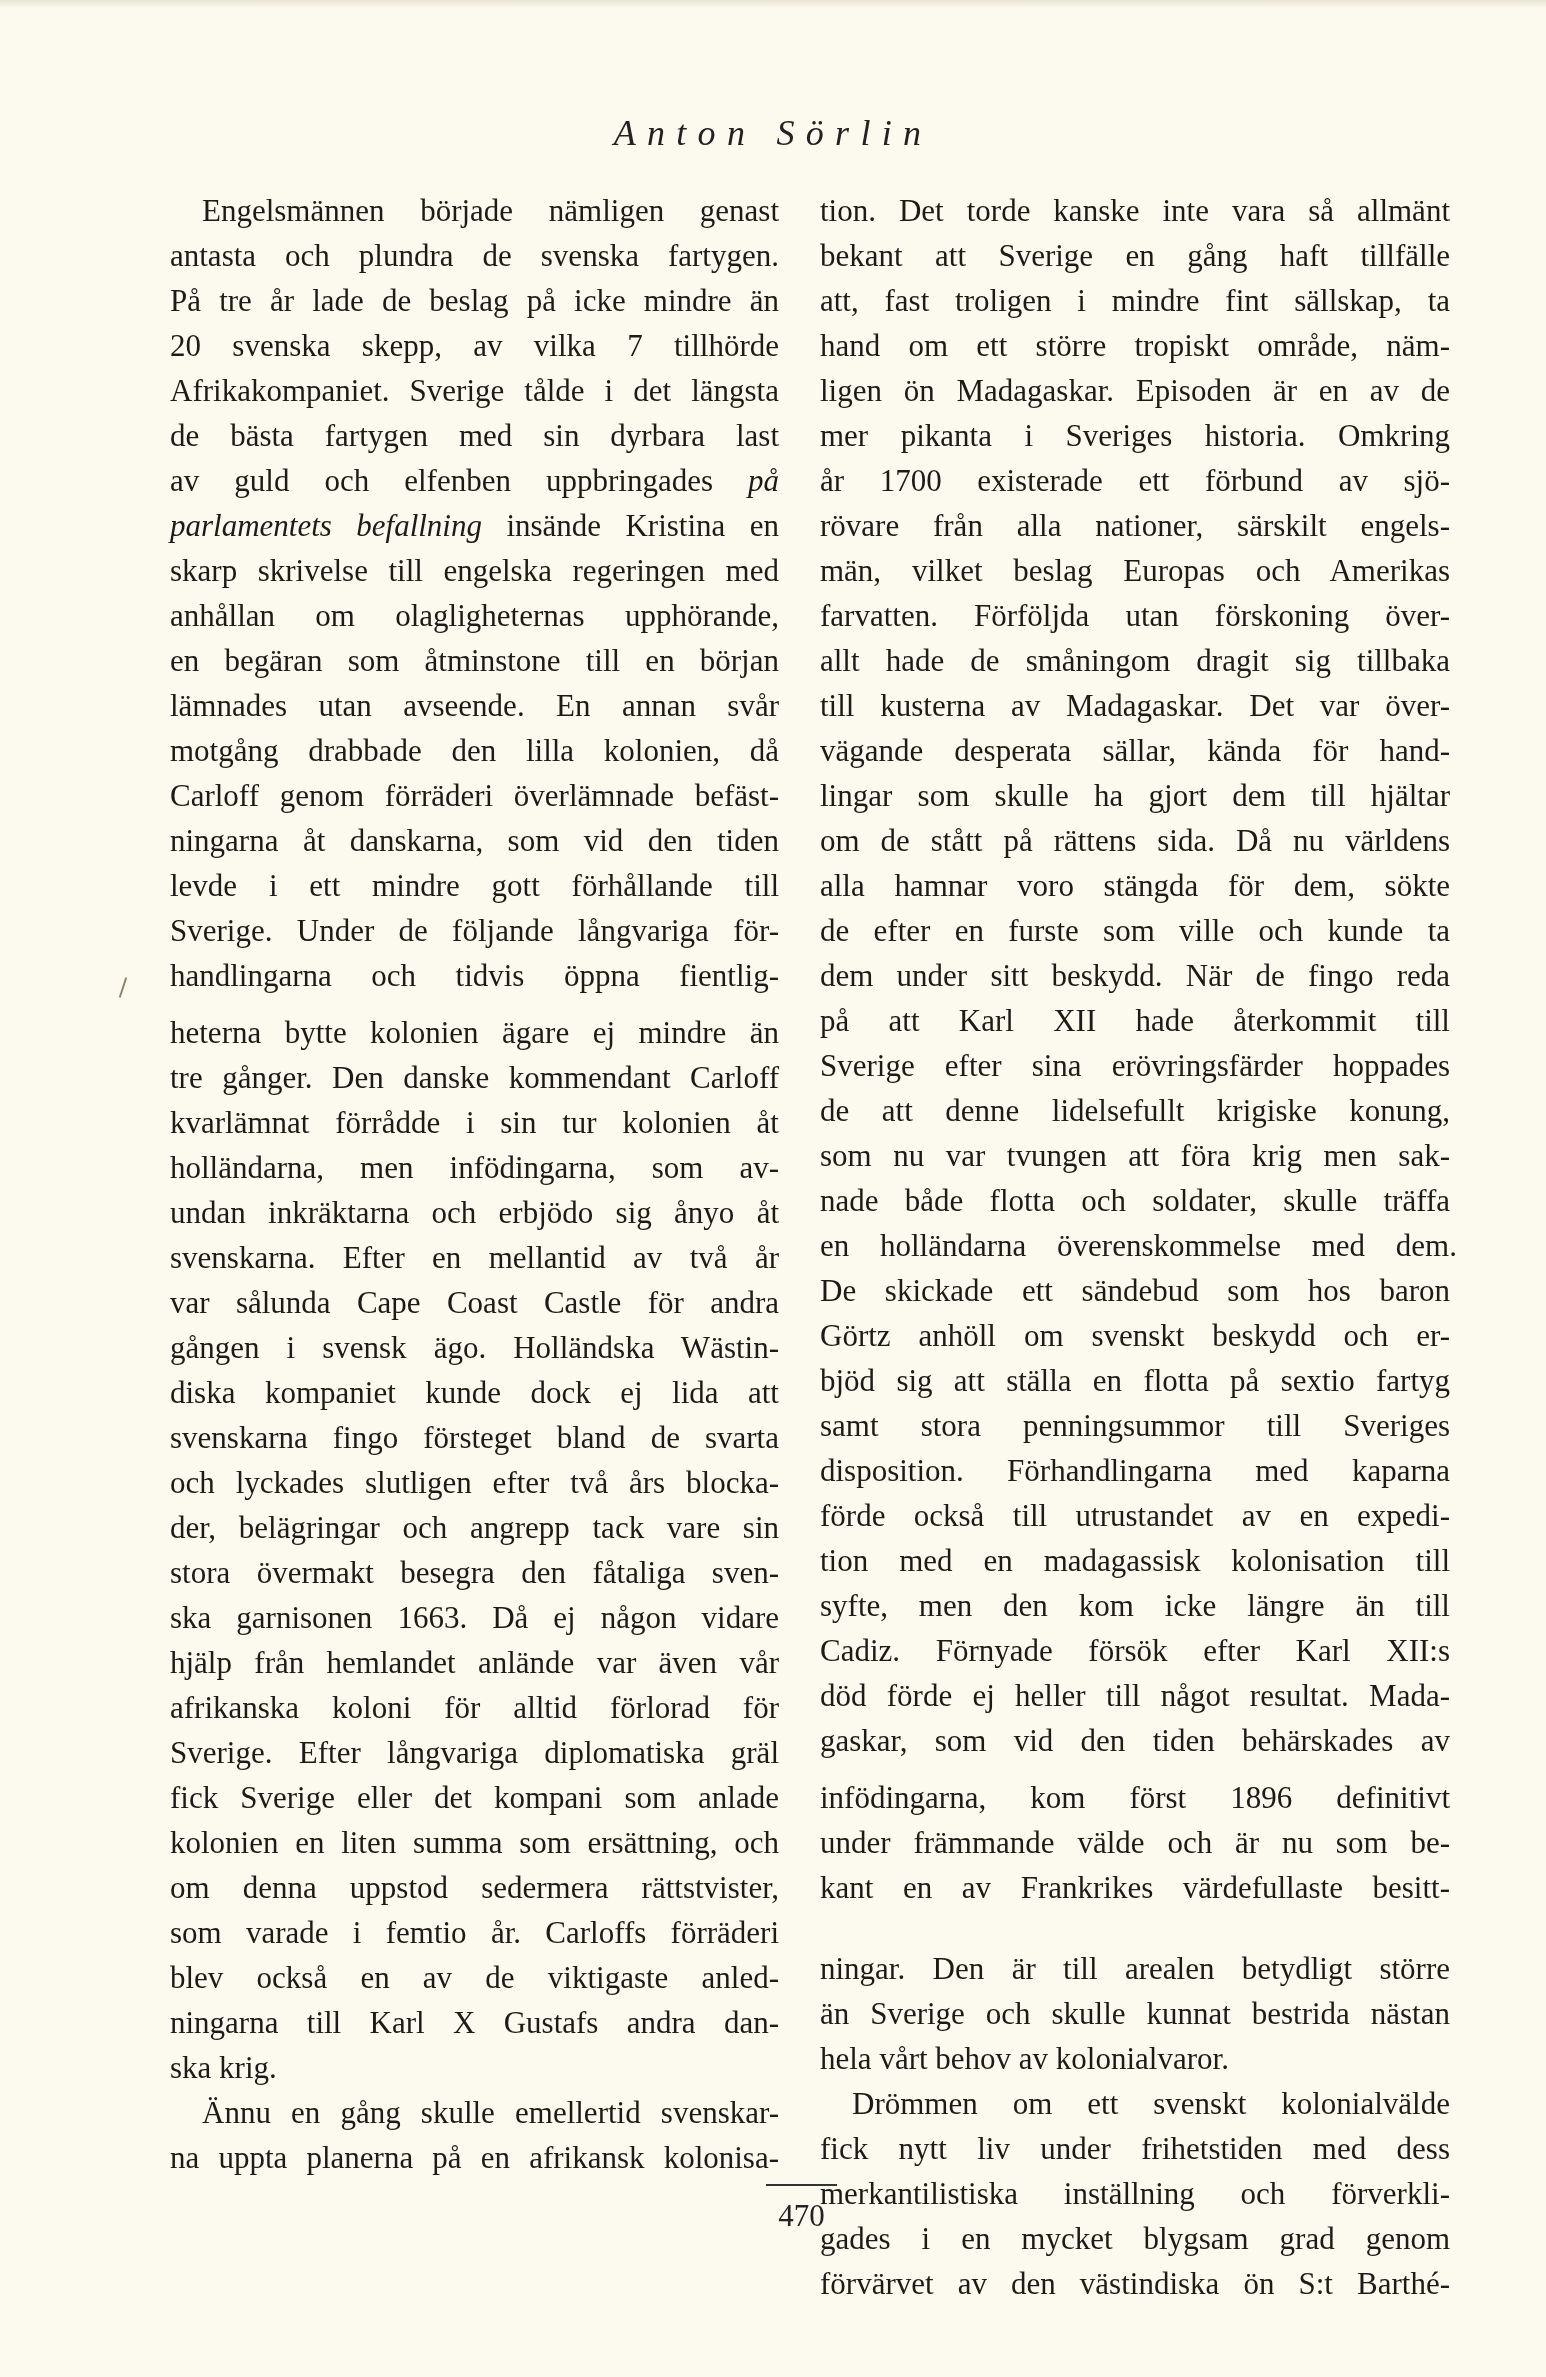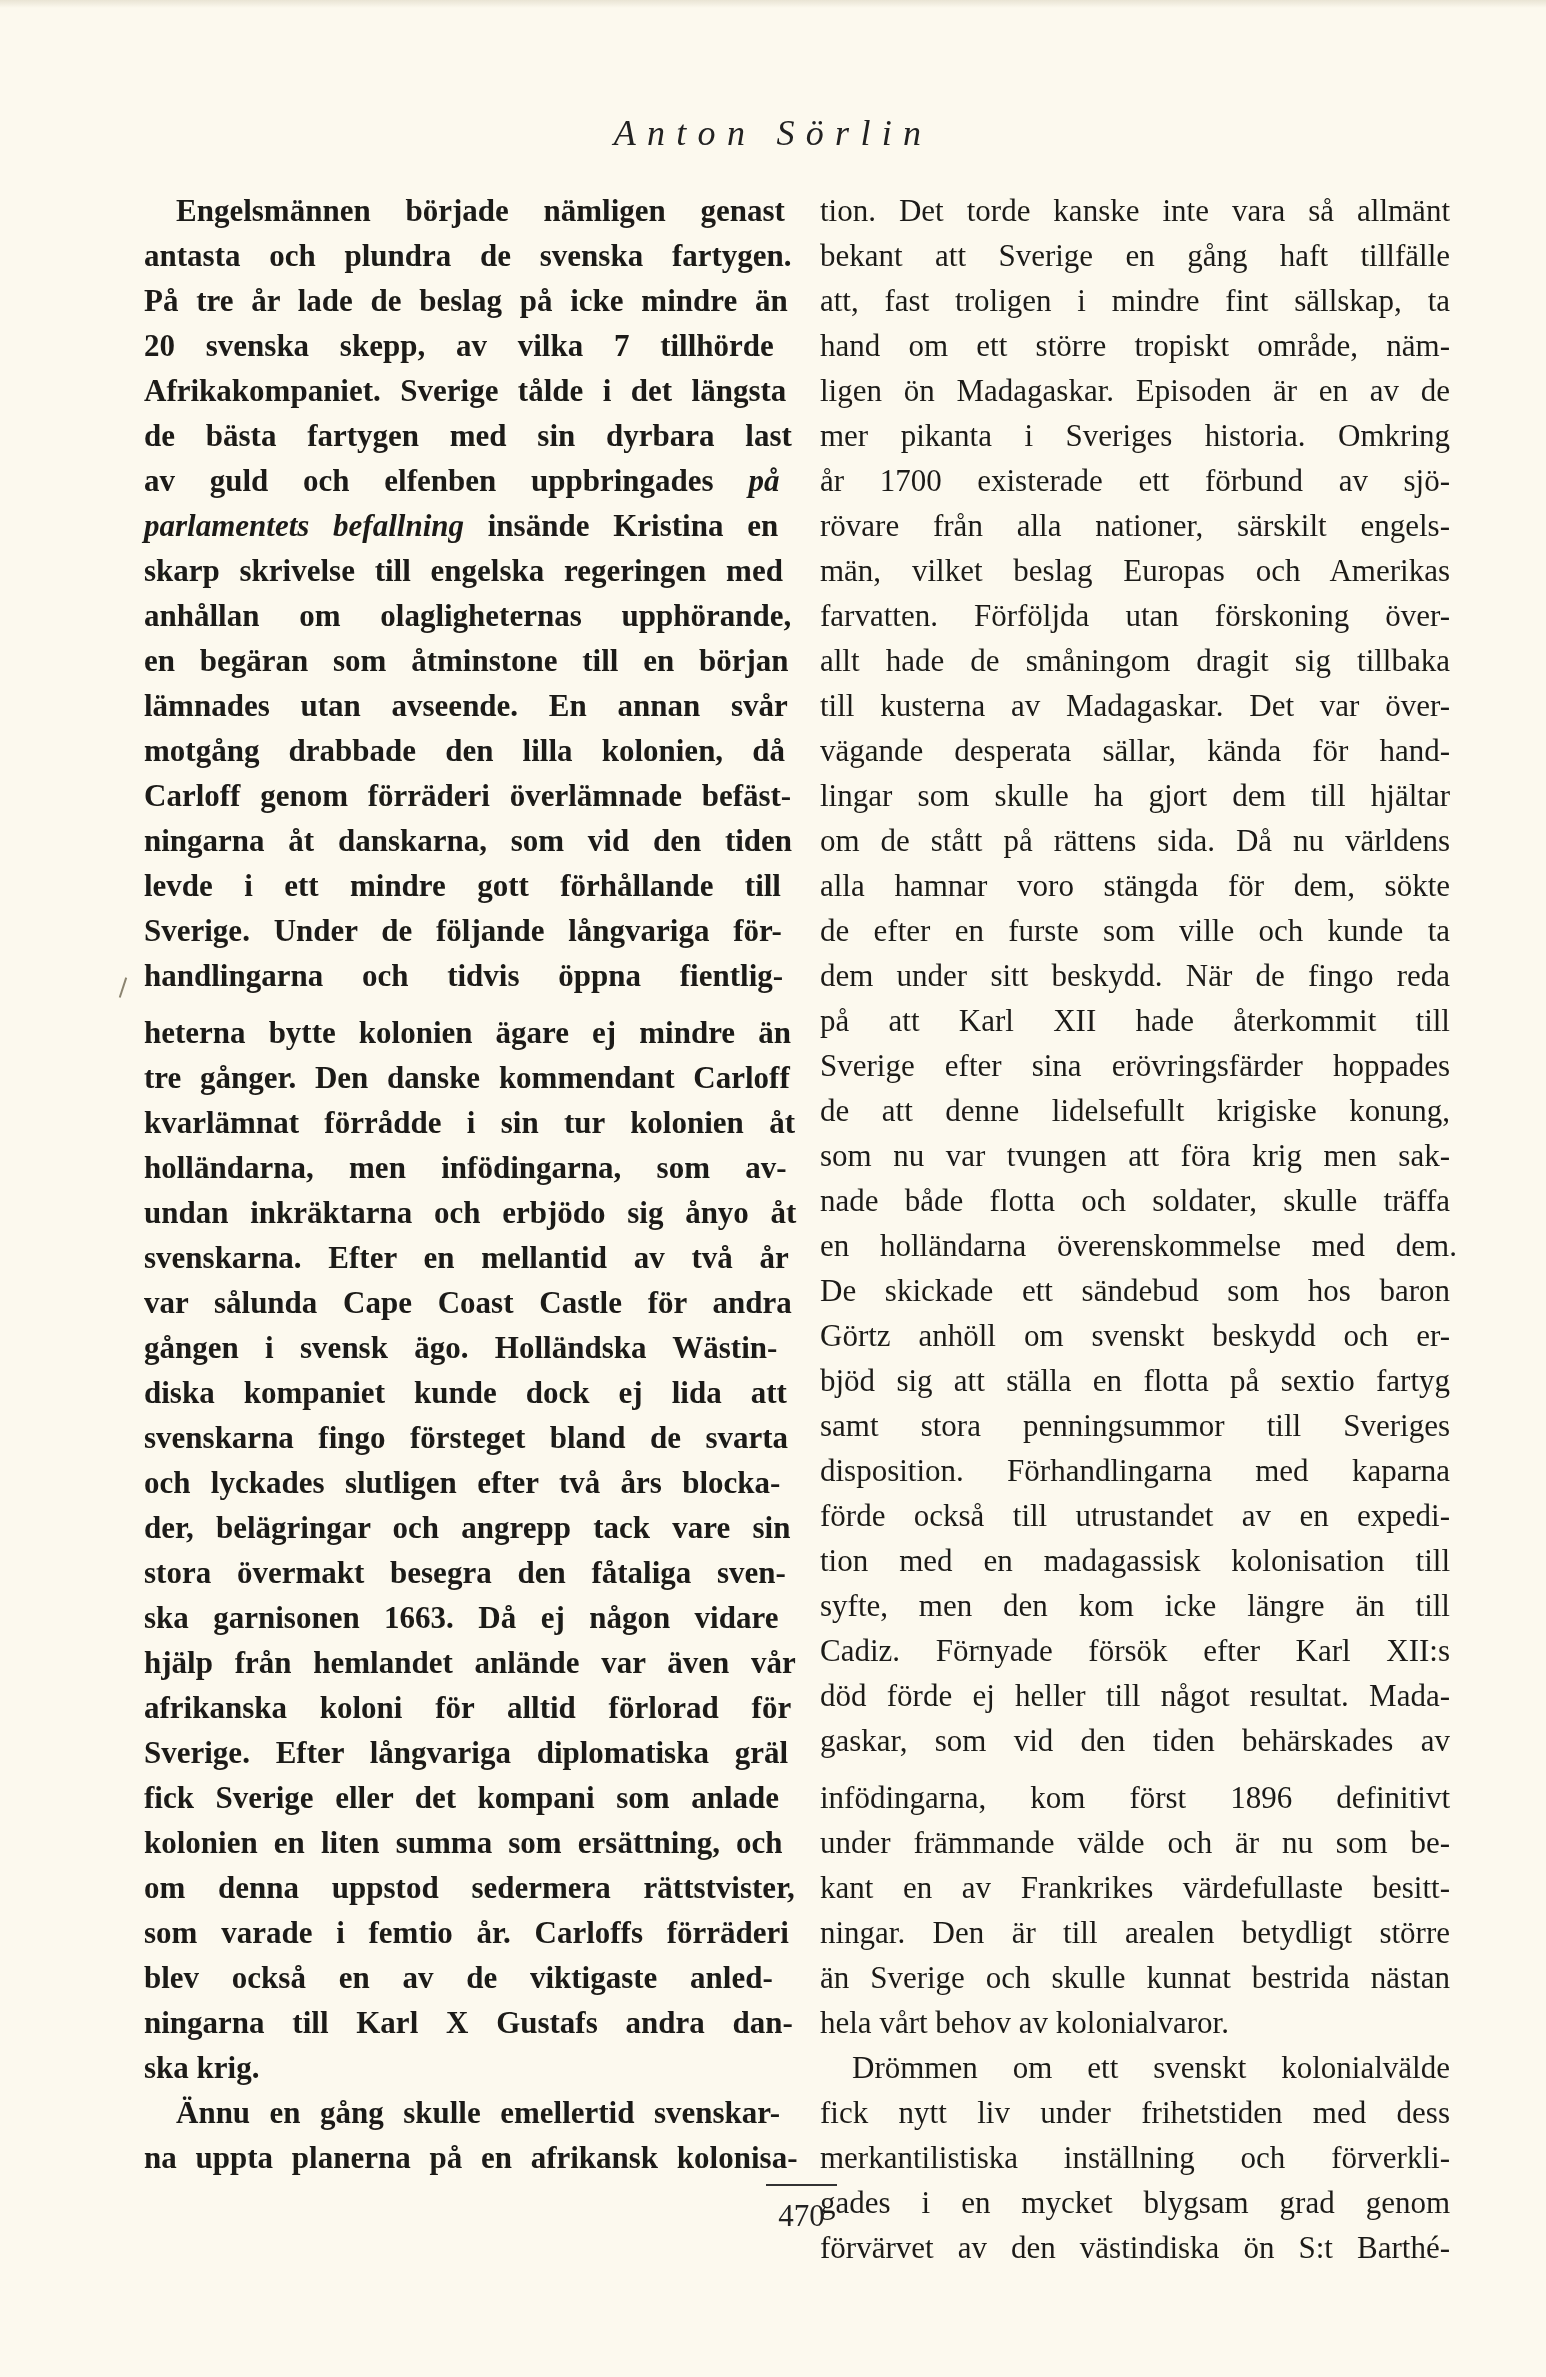--- a/index.html
+++ b/index.html
@@ -28,21 +28,21 @@
       color: #222;
     }
     .column {
       position: absolute;
       top: 188px;
       width: 609px;
       font-size: 31px;
       line-height: 45px;
       text-align: justify;
     }
-    .col-left { left: 144px; font-weight: bold; }
+    .col-left { left: 170px; }
     .col-right { left: 820px; width: 630px; }
     .line {
       display: block;
       height: 45px;
       white-space: nowrap;
       text-align: justify;
       text-align-last: justify;
       overflow: visible;
     }
     .line.last { text-align-last: left; }
@@ -154,21 +154,21 @@
     <span class="line" style="display: block; width: auto; word-spacing: 35px;"><span>disposition. Förhandlingarna med kaparna</span></span>
     <span class="line" style="display: block; width: auto; word-spacing: 20px;"><span>förde också till utrustandet av en expedi-</span></span>
     <span class="line" style="display: block; width: auto; word-spacing: 23px;"><span>tion med en madagassisk kolonisation till</span></span>
     <span class="line" style="display: block; width: auto; word-spacing: 23px;"><span>syfte, men den kom icke längre än till</span></span>
     <span class="line" style="display: block; width: auto; word-spacing: 27px;"><span>Cadiz. Förnyade försök efter Karl XII:s</span></span>
     <span class="line" style="display: block; width: auto; word-spacing: 12px;"><span>död förde ej heller till något resultat. Mada-</span></span>
     <span class="line" style="display: block; width: auto; word-spacing: 19px;"><span>gaskar, som vid den tiden behärskades av</span></span>
     <span class="line" style="display: block; width: auto; word-spacing: 36px; margin-top: 12px;"><span>infödingarna, kom först 1896 definitivt</span></span>
     <span class="line" style="display: block; width: auto; word-spacing: 14.7px;"><span>under främmande välde och är nu som be-</span></span>
     <span class="line" style="display: block; width: auto; word-spacing: 21px;"><span>kant en av Frankrikes värdefullaste besitt-</span></span>
-    <span class="line" style="display: block; width: auto; word-spacing: 19px;"><span>ningar. Den är till arealen betydligt större</span></span>
+    <span class="line" style="display: block; width: auto; word-spacing: 19px; margin-top: 36px;"><span>ningar. Den är till arealen betydligt större</span></span>
     <span class="line" style="display: block; width: auto; word-spacing: 12.7px;"><span>än Sverige och skulle kunnat bestrida nästan</span></span>
     <span class="line last"><span>hela vårt behov av kolonialvaror.</span></span>
     <span class="line indent" style="display: block; width: auto; word-spacing: 26.5px;"><span>Drömmen om ett svenskt kolonialvälde</span></span>
     <span class="line" style="display: block; width: auto; word-spacing: 22px;"><span>fick nytt liv under frihetstiden med dess</span></span>
     <span class="line" style="display: block; width: auto; word-spacing: 37px;"><span>merkantilistiska inställning och förverkli-</span></span>
     <span class="line" style="display: block; width: auto; word-spacing: 23px;"><span>gades i en mycket blygsam grad genom</span></span>
     <span class="line" style="display: block; width: auto; word-spacing: 16px;"><span>förvärvet av den västindiska ön S:t Barthé-</span></span>
   </div>
 
 <div class="margin-mark"></div>

